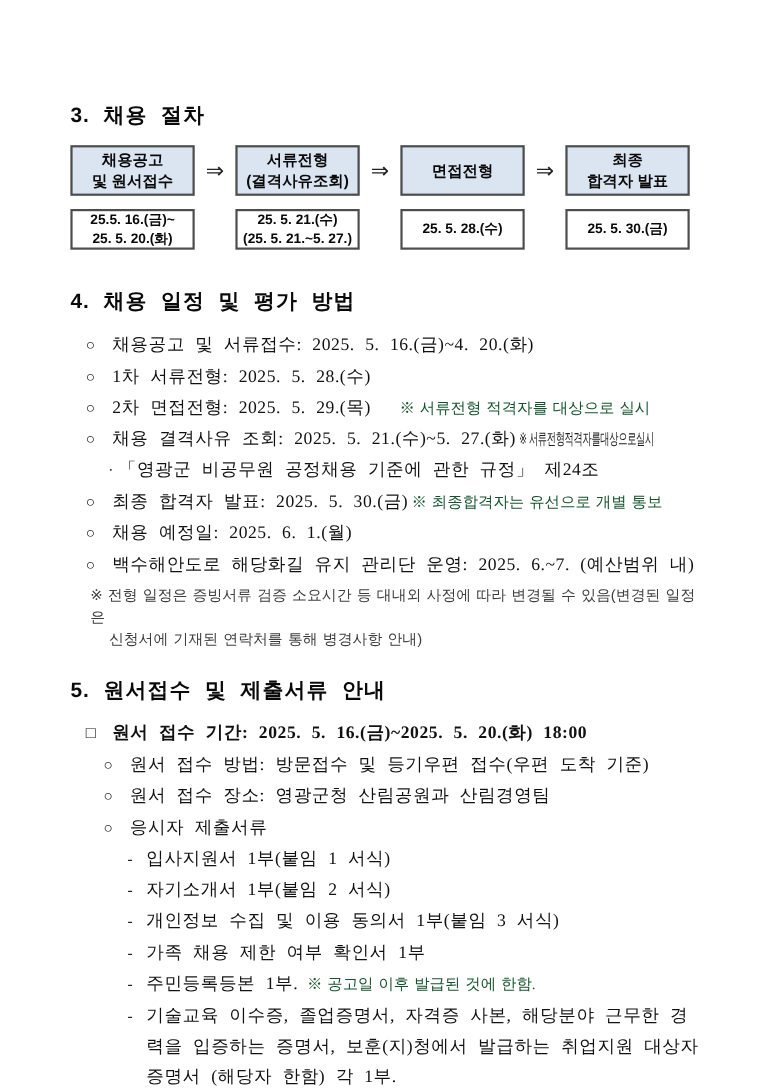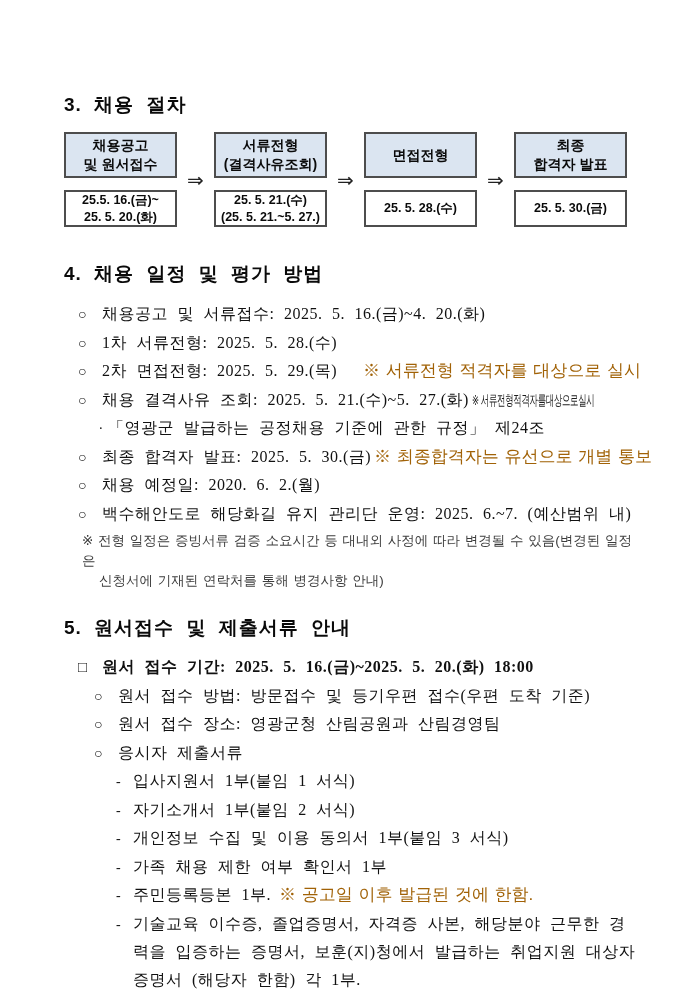--- a/index.html
+++ b/index.html
@@ -10,21 +10,21 @@
     font-family:"Liberation Serif","DejaVu Serif",serif;
     color:#111;
     overflow:hidden;
   }
   .sec-title {
     font-family:"Liberation Sans","DejaVu Sans",sans-serif;
     font-weight:bold; font-size:19px; letter-spacing:1px;
     word-spacing:6px; color:#0a0a0a;
   }
   
-  .flow { display:flex; margin-top:14px;align-items:center; }
+  .flow { display:flex; margin-top:14px; }
   .flow-col { display:flex; flex-direction:column; width:113px; }
   .flow-arrow {
     width:37px; height:46px; display:flex; align-items:center; justify-content:center;
     font-family:"DejaVu Sans",sans-serif; font-size:20px; color:#222;
   }
   .flow-head {
     height:46px; background:#dbe5f1; border:2px solid #4d4d4d;
     display:flex; flex-direction:column; align-items:center; justify-content:center;
     font-family:"Liberation Sans","DejaVu Sans",sans-serif;
     font-weight:bold; font-size:14px; line-height:1.35; color:#0a0a0a;
@@ -41,22 +41,22 @@
   .sec { margin-top:34px; }
   .line {
     display:flex; align-items:baseline;
     font-size:16px; line-height:27.5px;
     letter-spacing:0.5px; word-spacing:5px; white-space:nowrap;
   }
   .bullet { width:24px; flex:0 0 24px; font-size:14px; }
   .bullet.square { font-size:15px; }
   .bullet.dot { text-align:center; }
   .note {
-    font-family:Liberation Sans, sans-serif;
-    font-size:17px; letter-spacing:0; word-spacing:1px; color:#a16207;
+    font-family:Liberation Serif, serif;
+    font-size:14px; letter-spacing:0; word-spacing:1px; color:#14532d;
     margin-left:26px;
   }
   .note.tight { margin-left:3px; }
   .squish {
     display:inline-block; transform:scaleX(0.58); transform-origin:0 60%;
     font-family:"Liberation Sans","DejaVu Sans",sans-serif;
     font-size:14.5px; letter-spacing:-0.5px; word-spacing:0; color:#1c1c1c;
     margin-left:3px; white-space:nowrap;
   }
   .indent-1 { padding-left:14px; }
@@ -145,30 +145,30 @@
       <span class="txt">2차 면접전형: 2025. 5. 29.(목)</span>
       <span class="note">※ 서류전형 적격자를 대상으로 실시</span>
     </div>
     <div class="line indent-1">
       <span class="bullet">○</span>
       <span class="txt">채용 결격사유 조회: 2025. 5. 21.(수)~5. 27.(화)</span>
       <span class="squish">※ 서류전형적격자를대상으로실시</span>
     </div>
     <div class="line indent-2">
       <span class="bullet dot" style="width:14px;flex-basis:14px">·</span>
-      <span class="txt">「영광군 발급하는 공정채용 기준에 관한 규정」 제24조</span>
+      <span class="txt">「영광군 비공무원 공정채용 기준에 관한 규정」 제24조</span>
     </div>
     <div class="line indent-1">
       <span class="bullet">○</span>
       <span class="txt">최종 합격자 발표: 2025. 5. 30.(금)</span>
       <span class="note tight">※ 최종합격자는 유선으로 개별 통보</span>
     </div>
     <div class="line indent-1">
       <span class="bullet">○</span>
-      <span class="txt">채용 예정일: 2020. 6. 2.(월)</span>
+      <span class="txt">채용 예정일: 2025. 6. 1.(월)</span>
     </div>
     <div class="line indent-1">
       <span class="bullet">○</span>
       <span class="txt">백수해안도로 해당화길 유지 관리단 운영: 2025. 6.~7. (예산범위 내)</span>
     </div>
   </div>
 
   <div class="footnote">
     <span>※ 전형 일정은 증빙서류 검증 소요시간 등 대내외 사정에 따라 변경될 수 있음(변경된 일정은</span>
     <span class="fn2">신청서에 기재된 연락처를 통해 병경사항 안내)</span>

